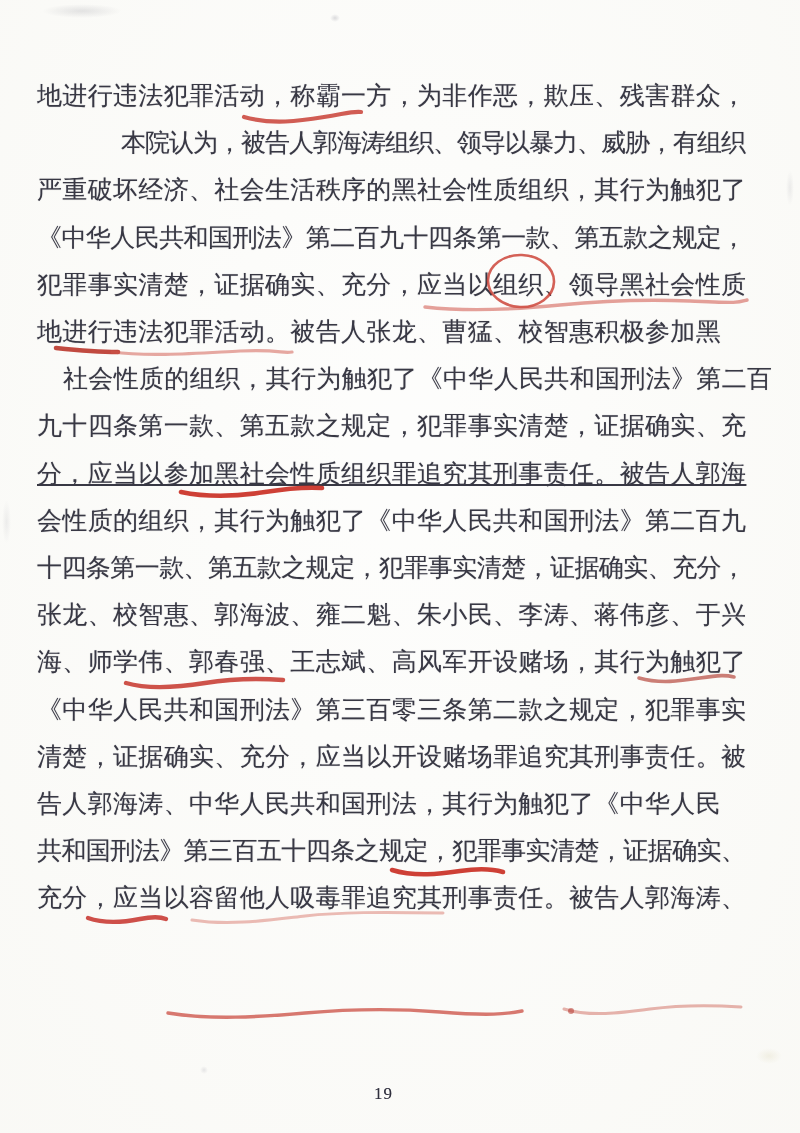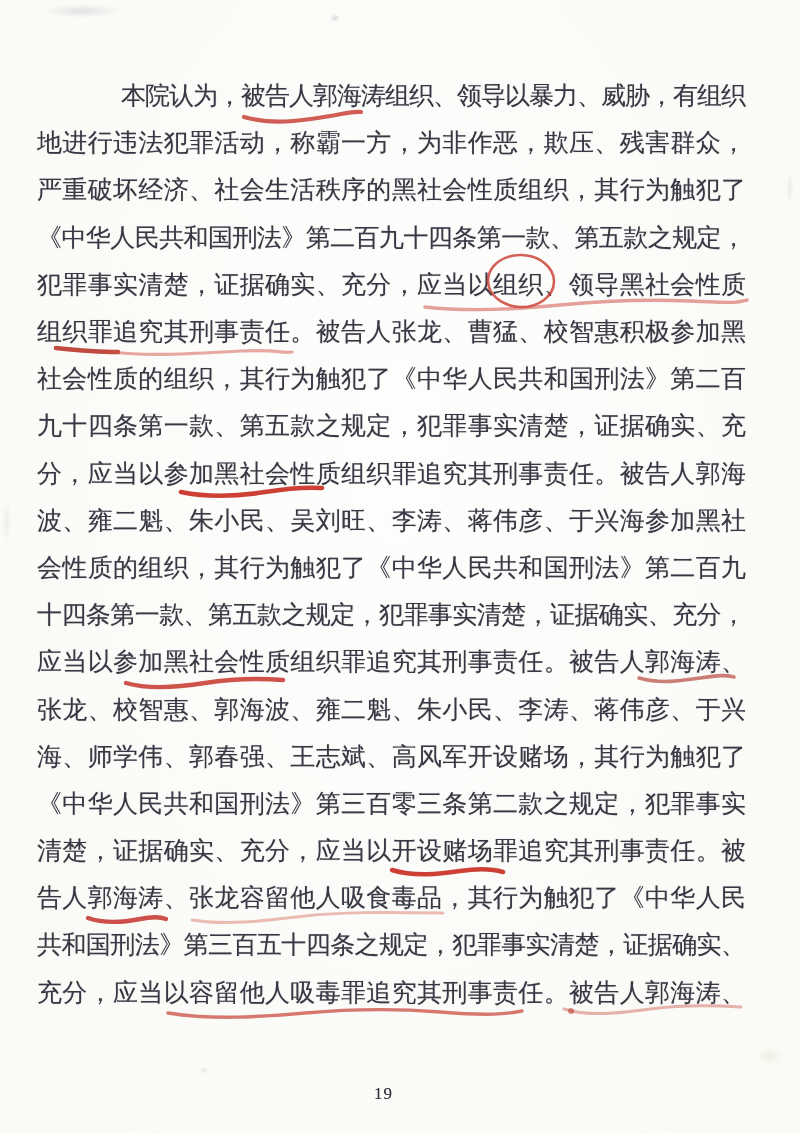--- a/index.html
+++ b/index.html
@@ -41,73 +41,67 @@
   .s4{left:2px;top:500px;width:9px;height:44px;background:radial-gradient(rgba(140,140,150,.13),transparent 70%);}
   .s5{left:200px;top:1066px;width:8px;height:8px;background:radial-gradient(rgba(130,130,145,.18),transparent 70%);}
   .s6{left:756px;top:1048px;width:26px;height:16px;background:radial-gradient(rgba(200,190,140,.18),transparent 70%);}
 </style>
 </head>
 <body>
 
 <div class="page">
 
   <div class="text-block" id="text-block">
+      <div class="line">
+        <span style="letter-spacing: 0.333333px;">地进行违法犯罪活动，称霸一方，为非作恶，欺压、残害群众，</span>
+      </div>
       <div class="line indent">
         <span style="letter-spacing: -1px;">本院认为，被告人郭海涛组织、领导以暴力、威胁，有组织</span>
-      </div>
-      <div class="line">
-        <span style="letter-spacing: 0.333333px;">地进行违法犯罪活动，称霸一方，为非作恶，欺压、残害群众，</span>
       </div>
       <div class="line">
         <span style="letter-spacing: 0.333333px;">严重破坏经济、社会生活秩序的黑社会性质组织，其行为触犯了</span>
       </div>
       <div class="line">
         <span style="letter-spacing: -0.571429px; font-family: Liberation Serif, serif;">《中华人民共和国刑法》第二百九十四条第一款、第五款之规定，</span>
       </div>
       <div class="line">
         <span style="letter-spacing: 0.333333px; text-align: center;">犯罪事实清楚，证据确实、充分，应当以组织、领导黑社会性质</span>
       </div>
       <div class="line">
-        <span style="letter-spacing: 0.333333px;">组织罪追究其刑事责任。被告人张龙、曹猛、校智惠积极参加黑</span>
+        <span style="letter-spacing: 0.333333px;">地进行违法犯罪活动。被告人张龙、曹猛、校智惠积极参加黑</span>
       </div>
       <div class="line">
-        <span style="letter-spacing: 0.333333px;">社会性质的组织，其行为触犯了《中华人民共和国刑法》第二百</span>
+        <span style="letter-spacing: 0.333333px; margin-left: 26px;">社会性质的组织，其行为触犯了《中华人民共和国刑法》第二百</span>
       </div>
       <div class="line">
         <span style="letter-spacing: 0.333333px;">九十四条第一款、第五款之规定，犯罪事实清楚，证据确实、充</span>
       </div>
       <div class="line">
-        <span style="letter-spacing: 0.333333px;">分，应当以参加黑社会性质组织罪追究其刑事责任。被告人郭海</span>
-      </div>
-      <div class="line">
-        <span style="letter-spacing: 0.333333px;">波、雍二魁、朱小民、吴刘旺、李涛、蒋伟彦、于兴海参加黑社</span>
+        <span style="letter-spacing: 0.333333px; text-decoration: underline;">分，应当以参加黑社会性质组织罪追究其刑事责任。被告人郭海</span>
       </div>
       <div class="line">
         <span style="letter-spacing: 0.333333px;">会性质的组织，其行为触犯了《中华人民共和国刑法》第二百九</span>
       </div>
       <div class="line">
         <span style="letter-spacing: -0.571429px;">十四条第一款、第五款之规定，犯罪事实清楚，证据确实、充分，</span>
-      </div>
-      <div class="line">
-        <span style="letter-spacing: 0.333333px;">应当以参加黑社会性质组织罪追究其刑事责任。被告人郭海涛、</span>
       </div>
       <div class="line">
         <span style="letter-spacing: 0.333333px;">张龙、校智惠、郭海波、雍二魁、朱小民、李涛、蒋伟彦、于兴</span>
       </div>
       <div class="line">
         <span style="letter-spacing: 0.333333px;">海、师学伟、郭春强、王志斌、高风军开设赌场，其行为触犯了</span>
       </div>
       <div class="line">
         <span style="letter-spacing: 0.333333px;">《中华人民共和国刑法》第三百零三条第二款之规定，犯罪事实</span>
       </div>
       <div class="line">
         <span style="letter-spacing: 0.333333px;">清楚，证据确实、充分，应当以开设赌场罪追究其刑事责任。被</span>
       </div>
       <div class="line">
-        <span style="letter-spacing: 0.333333px;">告人郭海涛、张龙容留他人吸食毒品，其行为触犯了《中华人民</span>
+        <span style="letter-spacing: 0.333333px;">告人郭海涛、中华人民共和国刑法，其行为触犯了《中华人民</span>
       </div>
       <div class="line">
         <span style="letter-spacing: -0.571429px;">共和国刑法》第三百五十四条之规定，犯罪事实清楚，证据确实、</span>
       </div>
       <div class="line">
         <span style="letter-spacing: 0.333333px;">充分，应当以容留他人吸毒罪追究其刑事责任。被告人郭海涛、</span>
       </div>
     </div>
 
   <svg class="annotations" width="800" height="1133" viewBox="0 0 800 1133" fill="none">

